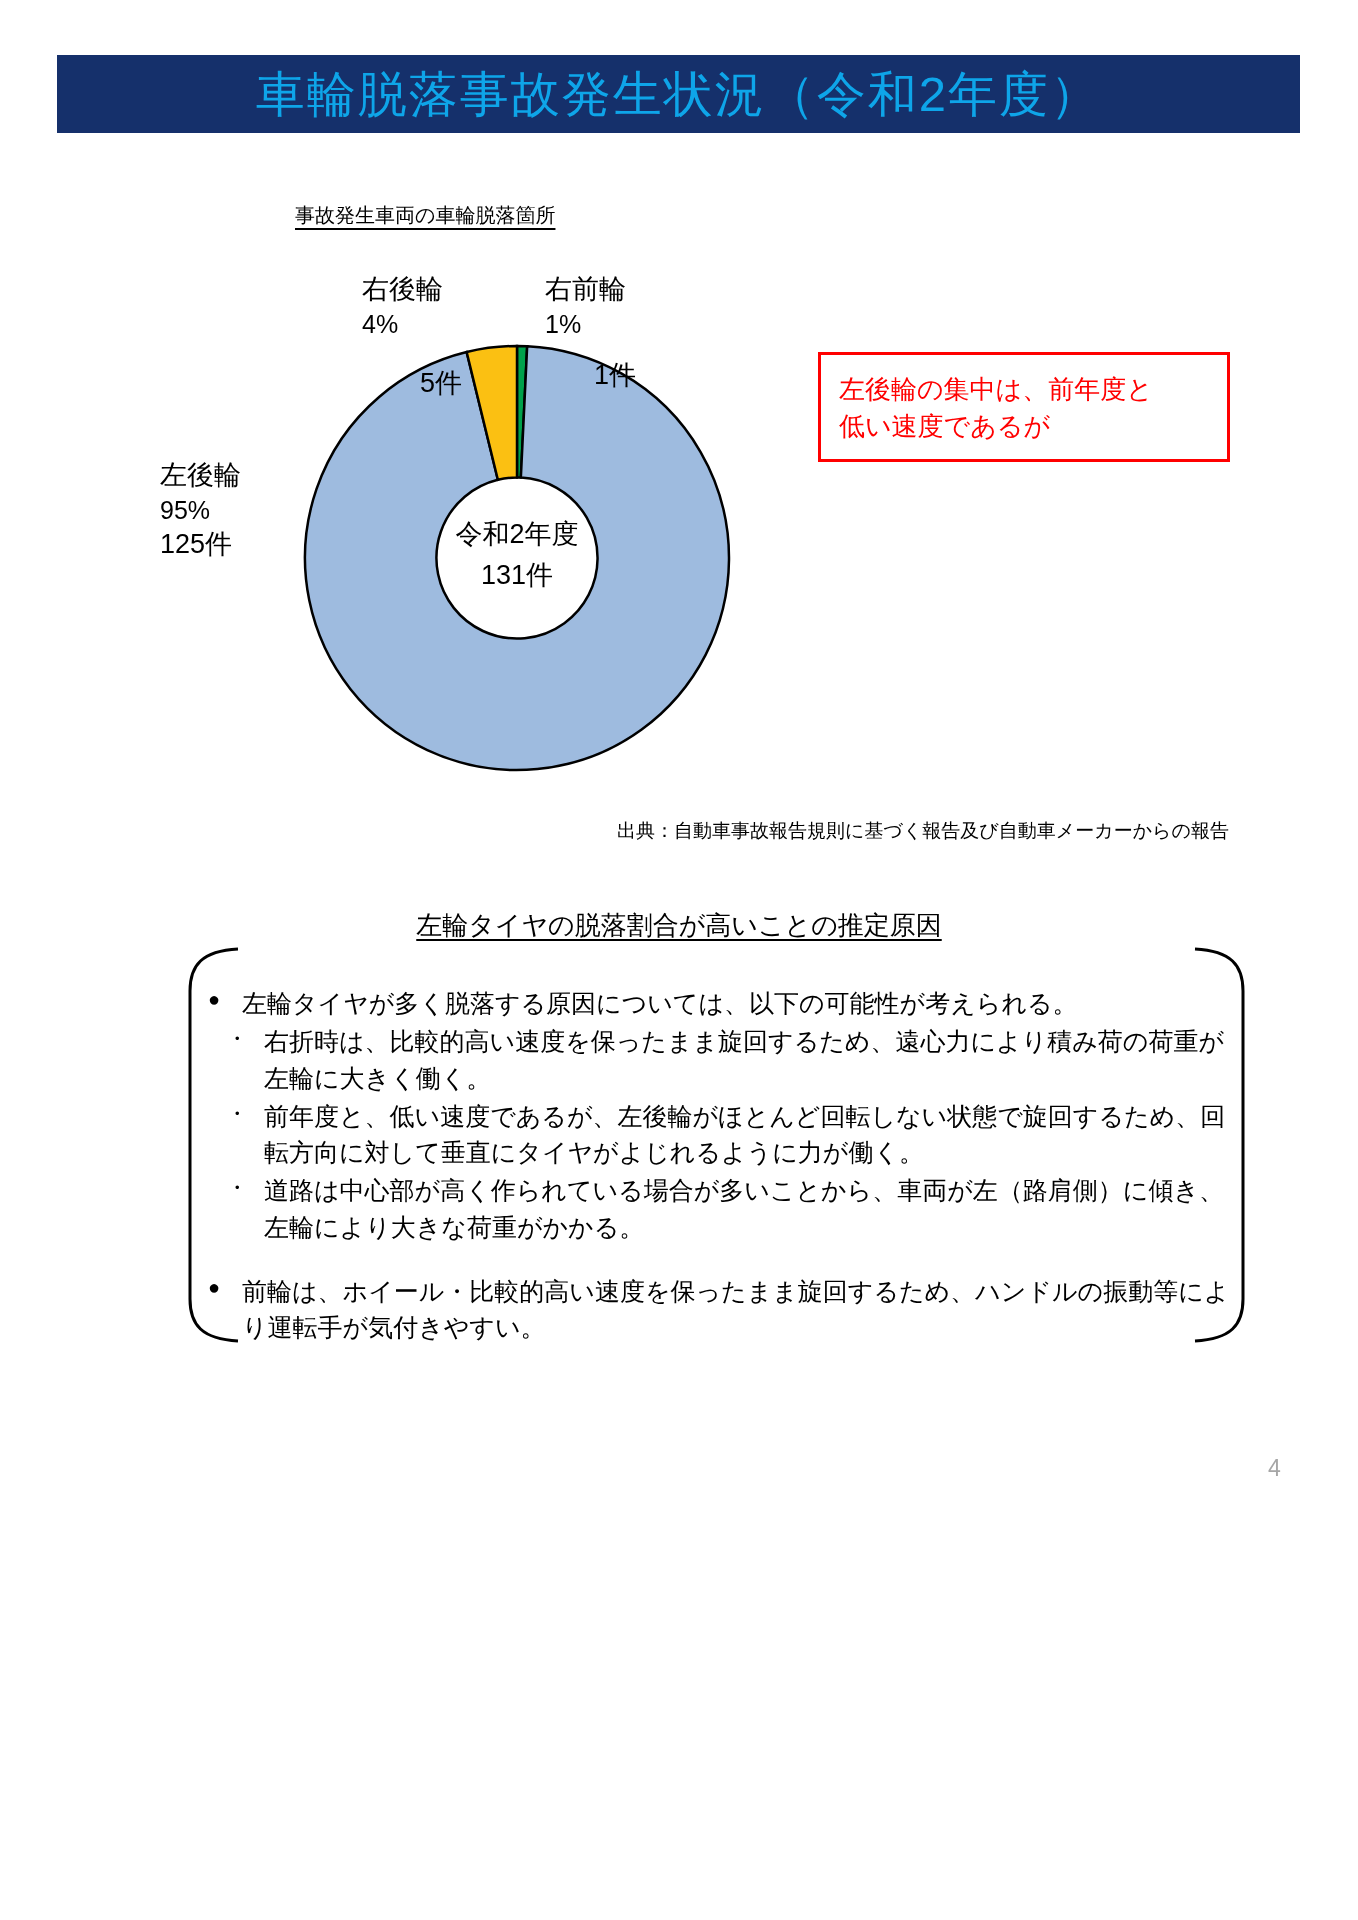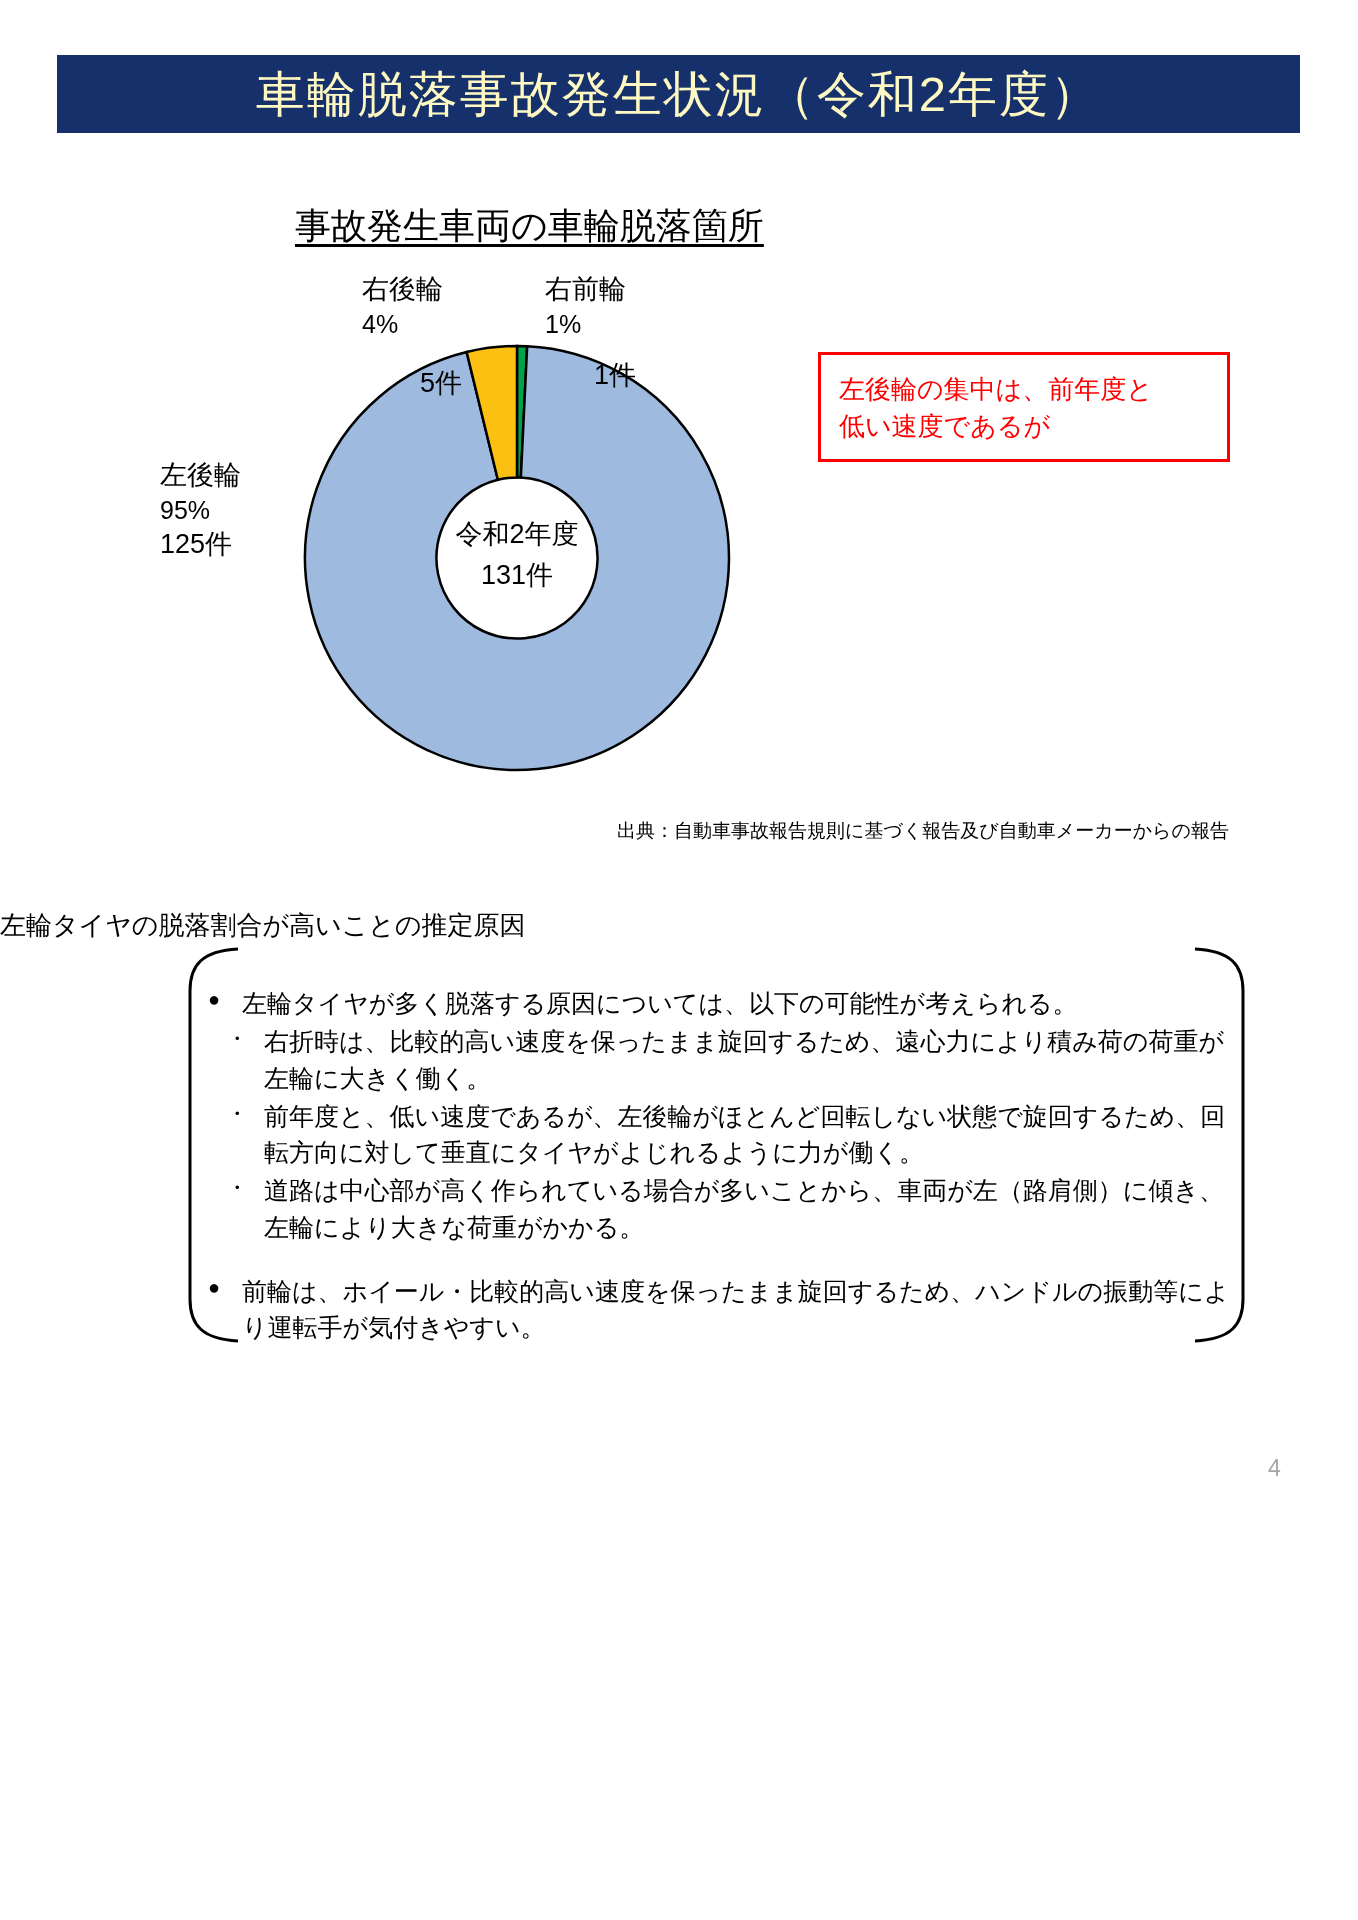--- a/index.html
+++ b/index.html
@@ -23,34 +23,34 @@
     left: 57px;
     top: 55px;
     width: 1243px;
     height: 78px;
     background: #15306b;
     display: flex;
     align-items: center;
     justify-content: center;
   }
   #title-text {
-    color: #fef9c3;
+    color: #0ea5e9;
     font-size: 49px;
     letter-spacing: 2px;
     line-height: 1;
     white-space: nowrap;
     font-weight: normal;
   }
 
   
   #chart-heading {
     position: absolute;
     left: 295px;
     top: 202px;
-    font-size: 36px;
+    font-size: 20px;
     white-space: nowrap;
     text-decoration: underline;
     text-underline-offset: 6px;
   }
 
   #donut-wrap {
     position: absolute;
     left: 295px;
     top: 336px;
     width: 444px;
@@ -114,22 +114,23 @@
     font-size: 19px;
     white-space: nowrap;
   }
 
   
   #cause-heading {
     position: absolute;
     left: 0;
     top: 908px;
     width: 1358px;
-    text-align: left;
+    text-align: center;
     font-size: 26px;
+    text-decoration: underline;
     text-underline-offset: 5px;
   }
 
   #brace-box {
     position: absolute;
     left: 178px;
     top: 945px;
     width: 1077px;
     height: 400px;
   }

